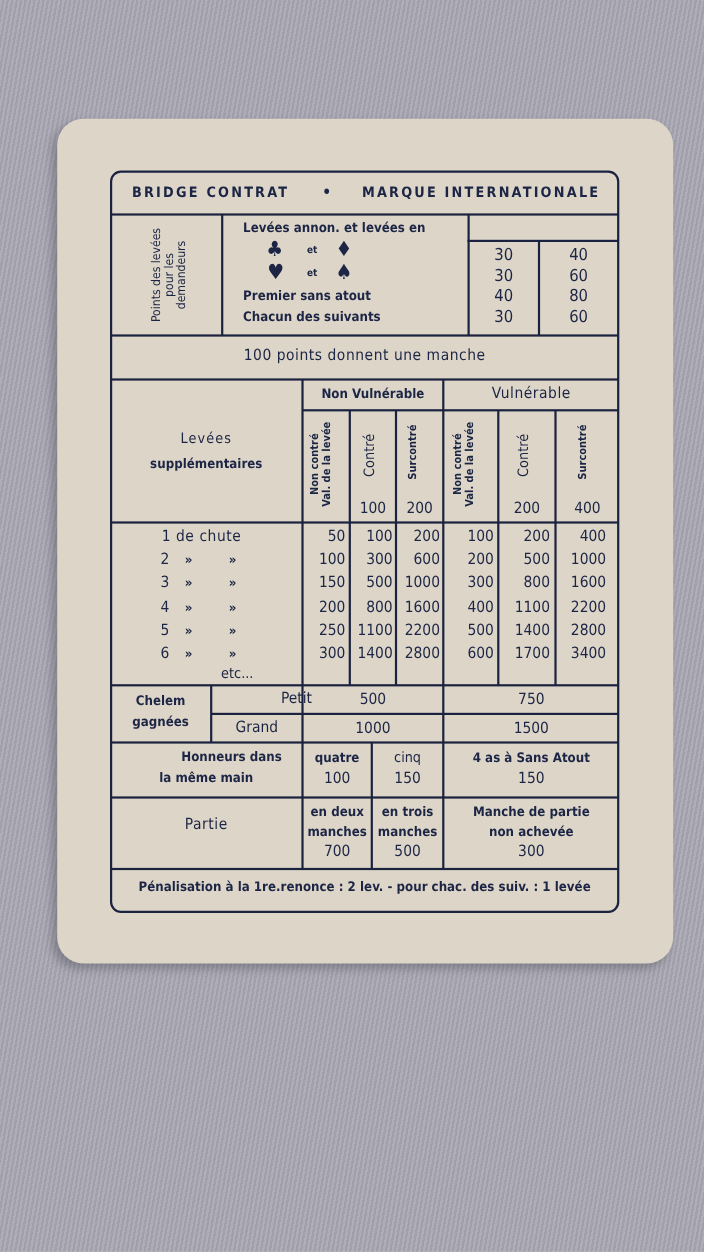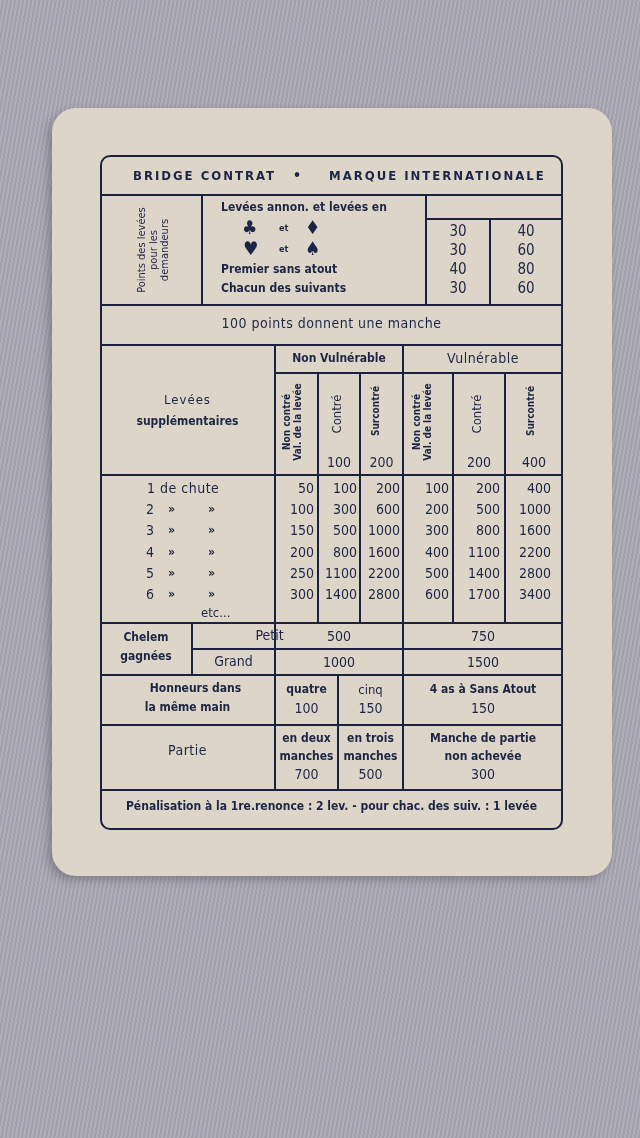--- a/index.html
+++ b/index.html
@@ -42,21 +42,21 @@
 <div class="ln v" style="left:489px;top:219px;height:86px;"></div>
 <div class="ln v" style="left:274px;top:345px;height:445px;"></div>
 <div class="ln v" style="left:317px;top:373px;height:250px;"></div>
 <div class="ln v" style="left:359px;top:373px;height:250px;"></div>
 <div class="ln v" style="left:402px;top:345px;height:445px;"></div>
 <div class="ln v" style="left:452px;top:373px;height:250px;"></div>
 <div class="ln v" style="left:504px;top:373px;height:250px;"></div>
 <div class="ln v" style="left:191px;top:623px;height:52px;"></div>
 <div class="ln v" style="left:337px;top:675px;height:115px;"></div>
 
-<div class="t" style="left:133px;top:169px;font-size:13px;letter-spacing:2px;">BRIDGE CONTRAT</div>
+<div class="t" style="left:120px;top:169px;font-size:13px;letter-spacing:2px;">BRIDGE CONTRAT</div>
 <div class="t" style="left:293px;top:168px;font-size:14px;">•</div>
 <div class="t" style="left:329px;top:169px;font-size:13px;letter-spacing:2px;">MARQUE INTERNATIONALE</div>
 
 <div class="rot" style="left:101px;top:235px;width:100px;height:30px;font-size:11px;font-weight:normal;">
   <div>Points des levées</div>
   <div>pour les</div>
   <div>demandeurs</div>
 </div>
 <div class="t" style="left:221px;top:201px;font-size:12px;">Levées annon. et levées en</div>
 
@@ -176,21 +176,21 @@
 
 <div class="t c" style="left:101px;top:631px;width:90px;font-size:12px;">Chelem</div>
 <div class="t c" style="left:101px;top:650px;width:90px;font-size:12px;">gagnées</div>
 <div class="t c" style="left:193px;top:628px;width:81px;font-size:14px;font-weight:normal;padding-left:36px;">Petit</div>
 <div class="t c" style="left:193px;top:654px;width:81px;font-size:14px;font-weight:normal;">Grand</div>
 <div class="t c" style="left:276px;top:629px;width:126px;font-size:14px;font-weight:normal;">500</div>
 <div class="t c" style="left:404px;top:629px;width:158px;font-size:14px;font-weight:normal;">750</div>
 <div class="t c" style="left:276px;top:655px;width:126px;font-size:14px;font-weight:normal;">1000</div>
 <div class="t c" style="left:404px;top:655px;width:158px;font-size:14px;font-weight:normal;">1500</div>
 
-<div class="t c" style="left:101px;top:682px;width:189px;font-size:12px;">Honneurs dans</div>
+<div class="t c" style="left:116px;top:682px;width:189px;font-size:12px;">Honneurs dans</div>
 <div class="t c" style="left:101px;top:701px;width:173px;font-size:12px;">la même main</div>
 <div class="t c" style="left:276px;top:683px;width:61px;font-size:12px;">quatre</div>
 <div class="t c" style="left:276px;top:701px;width:61px;font-size:14px;font-weight:normal;">100</div>
 <div class="t c" style="left:339px;top:683px;width:63px;font-size:13px;font-weight:normal;">cinq</div>
 <div class="t c" style="left:339px;top:701px;width:63px;font-size:14px;font-weight:normal;">150</div>
 <div class="t c" style="left:404px;top:683px;width:158px;font-size:12px;">4 as à Sans Atout</div>
 <div class="t c" style="left:404px;top:701px;width:158px;font-size:14px;font-weight:normal;">150</div>
 
 <div class="t c" style="left:101px;top:743px;width:173px;font-size:14px;font-weight:normal;letter-spacing:0.5px;">Partie</div>
 <div class="t c" style="left:276px;top:732px;width:61px;font-size:12px;">en deux</div>

